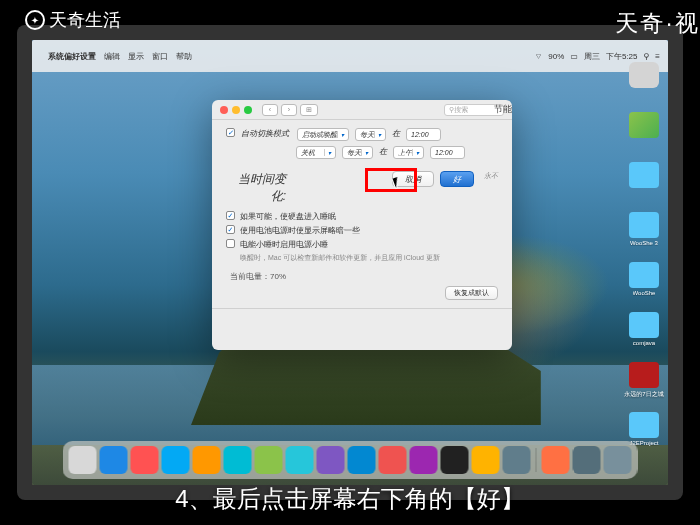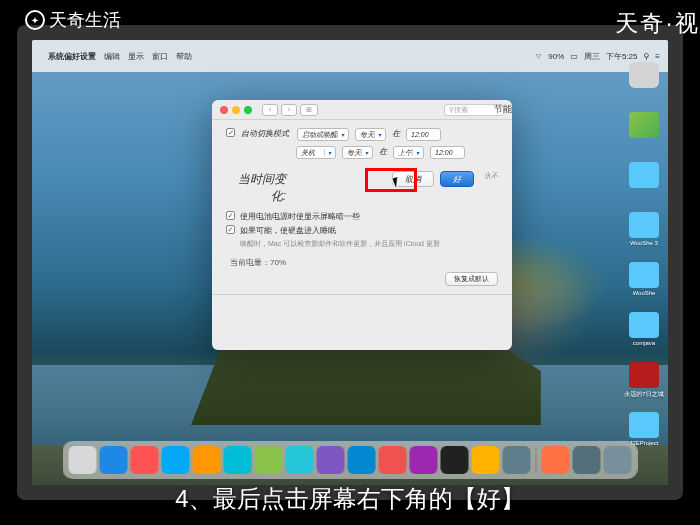--- a/index.html
+++ b/index.html
@@ -201,25 +201,29 @@
           <span class="lbl">当时间变化:</span>
           <div style="flex:1"></div>
           <div class="btn">取消</div>
           <div class="btn primary">好</div>
           <span style="font-size:7px;color:#888;margin-left:4px">永不</span>
         </div>
 
         <div class="opts">
           <div class="orow">
               <span class="chk">✓</span>
-              <span>使用电池电源时使显示屏略暗一些</span>
+              <span>如果可能，使硬盘进入睡眠</span>
             </div>
           <div class="orow">
               <span class="chk">✓</span>
-              <span>如果可能，使硬盘进入睡眠</span>
+              <span>使用电池电源时使显示屏略暗一些</span>
+            </div>
+          <div class="orow">
+              <span class="chk"></span>
+              <span>电能小睡时启用电源小睡</span>
             </div>
           <div class="hint">唤醒时，Mac 可以检查新邮件和软件更新，并且应用 iCloud 更新</div>
         </div>
 
         <div class="battery-line">当前电量：70%</div>
         <div class="restore-row">
             <div class="btn sm" style="padding:0 8px;font-size:7px;height:14px">恢复成默认</div>
           </div>
 
         <div class="divider"></div>

